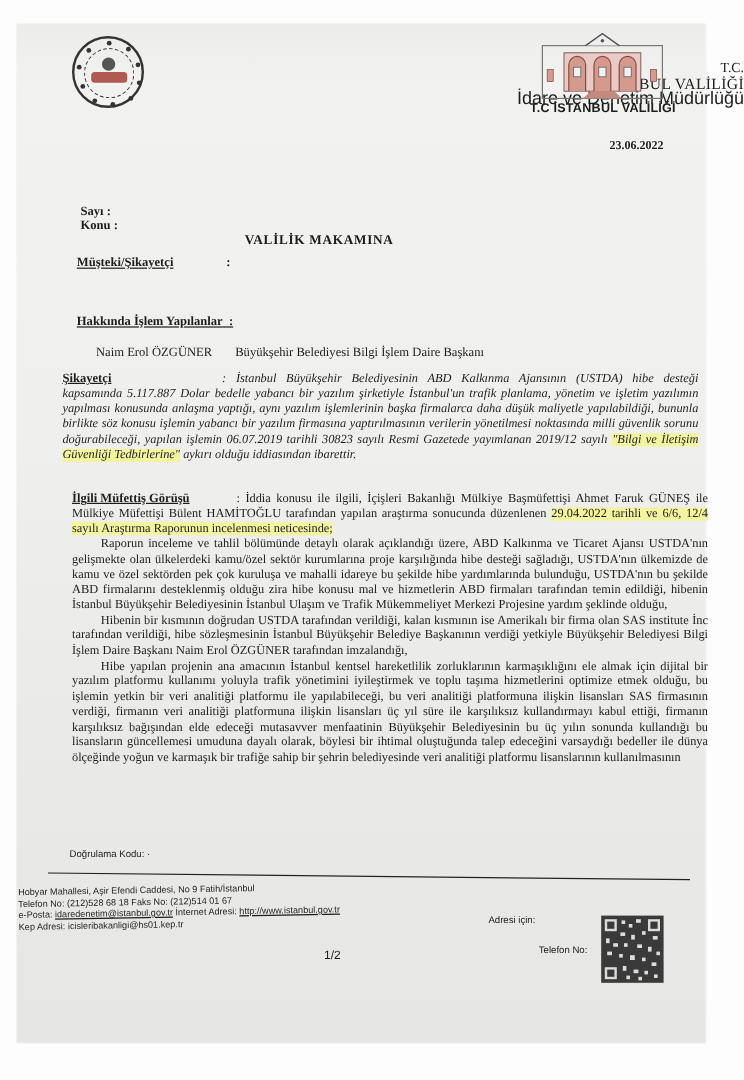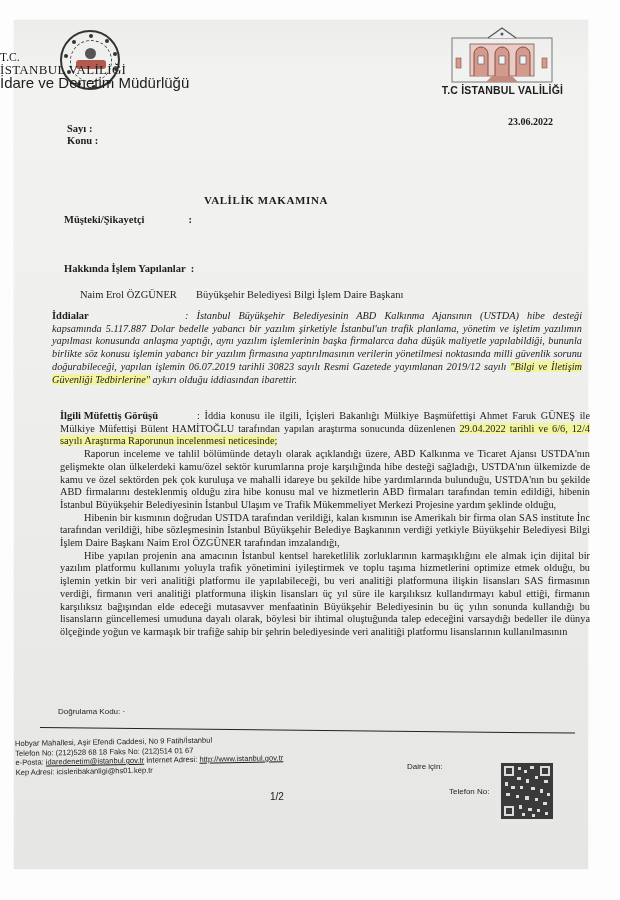--- a/index.html
+++ b/index.html
@@ -14,27 +14,27 @@
     }
     .abs { position:absolute; }
     
     .seal { left:60px; top:30px; width:60px; height:60px; border-radius:50%;
       border:2px solid #333; box-sizing:border-box; }
     .seal .inner { position:absolute; left:8px; top:8px; width:40px; height:40px; border-radius:50%;
       border:1px dashed #444; }
     .seal .dot { position:absolute; width:4px; height:4px; background:#333; border-radius:50%; }
     .seal .moon { position:absolute; left:23px; top:16px; width:11px; height:11px; border-radius:50%; background:#555; }
     .seal .red { position:absolute; left:14px; top:28px; width:30px; height:9px; background:#b05a52; border-radius:3px; }
-    .hdr-center { left:0; width:620px; text-align:left; font-size:11.5px; line-height:13px; }
+    .hdr-center { left:0; width:620px; text-align:right; font-size:11.5px; line-height:13px; }
     .building { left:446px; top:26px; width:112px; height:60px; }
     .building-caption { left:440px; top:84px; width:125px; font-size:10.5px; font-family:"Liberation Sans", sans-serif; letter-spacing:0.2px; text-align:center;font-weight:bold; }
-    .meta { font-size:10.5px; font-weight:bold; }
+    .meta { font-size:10.5px; font-weight:bold;margin-top:48px; }
     .date { left:508px; top:116px; font-size:10px; font-weight:bold; }
     .title { left:0; width:532px; text-align:center; top:194px; font-size:11px; font-weight:bold; letter-spacing:0.6px; }
-    .section-label { font-size:10.5px; font-weight:bold; }
+    .section-label { font-size:10.5px; font-weight:bold; text-decoration:underline; }
     .body-text { font-size:10.3px; line-height:12.7px; text-align:justify; }
     .italic { font-style:italic; }
     .hl { background:#f3f59e; }
     .footer-rule { left:40px; top:727px; width:535px; height:1px; border-top:1.5px solid #222; transform:rotate(0.6deg); transform-origin:left; }
     .footer-small { font-family:"Liberation Sans", sans-serif; font-size:7.6px; line-height:9.5px; }
     .footer-small a { color:#1d1d1d; text-decoration:underline; }
   </style>
 </head>
 <body>
 
@@ -87,21 +87,21 @@
   <span>Müşteki/Şikayetçi</span><span style="float:right">:</span>
 </div>
 
 <div class="abs section-label" style="left:64px;top:263px">
   <span>Hakkında İşlem Yapılanlar</span>&nbsp;&nbsp;<span>:</span>
 </div>
 <div class="abs" style="left:80px;top:289px;font-size:10.5px">Naim Erol ÖZGÜNER</div>
 <div class="abs" style="left:196px;top:289px;font-size:10.5px">Büyükşehir Belediyesi Bilgi İşlem Daire Başkanı</div>
 
 <div class="abs body-text" style="left:52px;top:310px;width:530px">
-  <span class="section-label" style="display:inline-block;width:133px">İddialar</span><span class="italic">:</span>
+  <span class="section-label" style="display:inline-block;width:133px">Şikayetçi</span><span class="italic">:</span>
   <span class="italic">İstanbul Büyükşehir Belediyesinin ABD Kalkınma Ajansının (USTDA) hibe desteği kapsamında 5.117.887 Dolar bedelle yabancı bir yazılım şirketiyle İstanbul'un trafik planlama, yönetim ve işletim yazılımın yapılması konusunda anlaşma yaptığı, aynı yazılım işlemlerinin başka firmalarca daha düşük maliyetle yapılabildiği, bununla birlikte söz konusu işlemin yabancı bir yazılım firmasına yaptırılmasının verilerin yönetilmesi noktasında milli güvenlik sorunu doğurabileceği, yapılan işlemin 06.07.2019 tarihli 30823 sayılı Resmi Gazetede yayımlanan 2019/12 sayılı </span><span class="italic hl">"Bilgi ve İletişim Güvenliği Tedbirlerine"</span><span class="italic"> aykırı olduğu iddiasından ibarettir.</span>
 </div>
 
 <div class="abs body-text" style="left:60px;top:410px;width:530px">
   <div>
     <span class="section-label" style="display:inline-block;width:137px">İlgili Müfettiş Görüşü</span><span>:</span>
     <span>İddia konusu ile ilgili, İçişleri Bakanlığı Mülkiye Başmüfettişi Ahmet Faruk GÜNEŞ ile Mülkiye Müfettişi Bülent HAMİTOĞLU tarafından yapılan araştırma sonucunda düzenlenen </span><span class="hl">29.04.2022 tarihli ve 6/6, 12/4 sayılı Araştırma Raporunun incelenmesi neticesinde;</span>
   </div>
   <div style="text-indent:24px">Raporun inceleme ve tahlil bölümünde detaylı olarak açıklandığı üzere, ABD Kalkınma ve Ticaret Ajansı USTDA'nın gelişmekte olan ülkelerdeki kamu/özel sektör kurumlarına proje karşılığında hibe desteği sağladığı, USTDA'nın ülkemizde de kamu ve özel sektörden pek çok kuruluşa ve mahalli idareye bu şekilde hibe yardımlarında bulunduğu, USTDA'nın bu şekilde ABD firmalarını desteklenmiş olduğu zira hibe konusu mal ve hizmetlerin ABD firmaları tarafından temin edildiği, hibenin İstanbul Büyükşehir Belediyesinin İstanbul Ulaşım ve Trafik Mükemmeliyet Merkezi Projesine yardım şeklinde olduğu,</div>
   <div style="text-indent:24px">Hibenin bir kısmının doğrudan USTDA tarafından verildiği, kalan kısmının ise Amerikalı bir firma olan SAS institute İnc tarafından verildiği, hibe sözleşmesinin İstanbul Büyükşehir Belediye Başkanının verdiği yetkiyle Büyükşehir Belediyesi Bilgi İşlem Daire Başkanı Naim Erol ÖZGÜNER tarafından imzalandığı,</div>
@@ -111,21 +111,21 @@
 <div class="abs" style="left:58px;top:707px;font-family:Liberation Sans, sans-serif;font-size:8px">Doğrulama Kodu: ·</div>
 
 <div class="abs footer-rule"></div>
 <div class="abs footer-small" style="left:15px;top:739px;width:330px;transform:rotate(-1deg);transform-origin:left top">
   <div>Hobyar Mahallesi, Aşir Efendi Caddesi, No 9 Fatih/İstanbul</div>
   <div>Telefon No: (212)528 68 18  Faks No: (212)514 01 67</div>
   <div><span>e-Posta: </span><a>idaredenetim@istanbul.gov.tr</a><span> İnternet Adresi: </span><a>http://www.istanbul.gov.tr</a></div>
   <div>Kep Adresi: icisleribakanligi@hs01.kep.tr</div>
 </div>
 <div class="abs" style="left:270px;top:791px;font-family:'Liberation Sans',sans-serif;font-size:10px">1/2</div>
-<div class="abs footer-small" style="left:407px;top:762px;font-size:8px">Daire için:</div>
+<div class="abs footer-small" style="left:407px;top:762px;font-size:8px">Adresi için:</div>
 <div class="abs footer-small" style="left:449px;top:787px;font-size:8px">Telefon No:</div>
 
 <svg class="abs" style="left:500px;top:762px;width:54px;height:58px" viewBox="0 0 54 58">
   <rect width="54" height="58" fill="#e6e6e4"></rect>
   <rect x="1" y="1" width="52" height="56" fill="#3a3a3a"></rect>
   <g fill="#dcdcdc">
     <rect x="4" y="4" width="10" height="10"></rect>
       <rect x="40" y="4" width="10" height="10"></rect>
       <rect x="4" y="44" width="10" height="10"></rect>
   </g>

